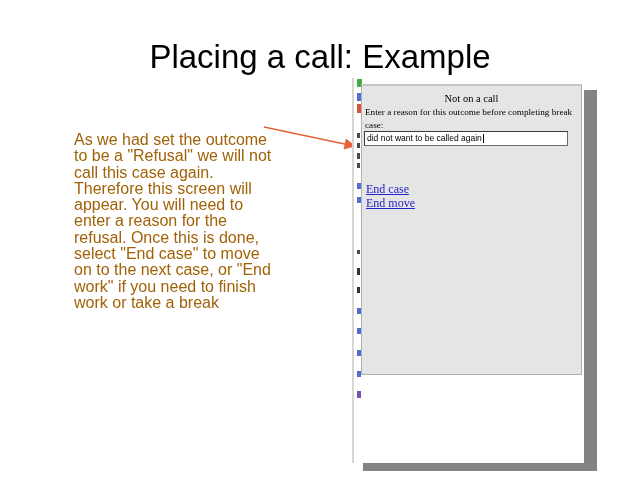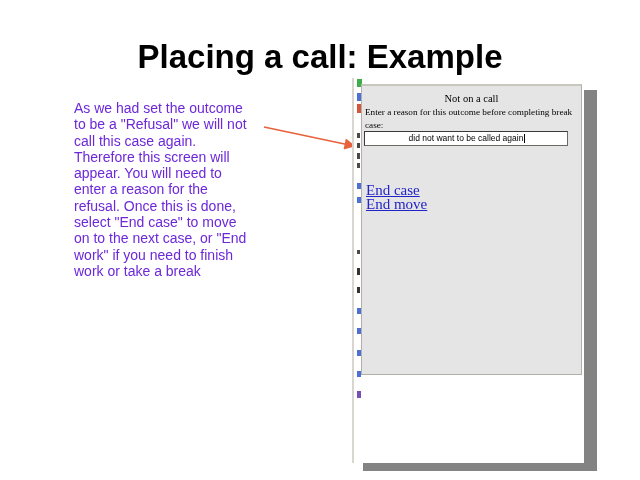--- a/index.html
+++ b/index.html
@@ -2,25 +2,25 @@
 <html><head>
 <meta charset="utf-8">
 <style>
   html,body{margin:0;padding:0;}
   body{width:640px;height:480px;background:#ffffff;overflow:hidden;position:relative;
        font-family:"Liberation Sans",sans-serif;}
   .slide{position:absolute;left:0;top:0;width:640px;height:480px;background:#fff;}
 
   .title{position:absolute;left:0;top:40px;width:640px;margin:0;text-align:center;
          font-family:"Liberation Sans",sans-serif;font-size:33px;line-height:34px;
-         font-weight:700;color:#000;}
+         font-weight:400;color:#000;}
 
-  .note{position:absolute;left:74px;top:100px;width:212px;
-        font-family:"Liberation Sans",sans-serif;font-size:14px;line-height:16.3px;
-        color:#6d28d9;white-space:pre-line;}
+  .note{position:absolute;left:74px;top:132px;width:212px;
+        font-family:"Liberation Sans",sans-serif;font-size:16px;line-height:16.3px;
+        color:#a16207;white-space:pre-line;}
 
   .arrow-svg{position:absolute;left:262px;top:123px;width:100px;height:30px;}
 
   
   .shadow-right{position:absolute;left:584px;top:90px;width:13px;height:381px;background:#838383;}
   .shadow-bottom{position:absolute;left:363px;top:463px;width:234px;height:8px;background:#838383;}
 
   
   .sliver{position:absolute;left:352px;top:78px;width:9px;height:385px;background:#ffffff;
           border-left:2px solid #d9d6d0;}
@@ -29,24 +29,24 @@
   
   .panel{position:absolute;left:361px;top:84px;width:221px;height:291px;background:#e5e5e5;
          border:1px solid #b3b0aa;border-top:2px solid #c9c6c0;box-sizing:border-box;}
   .panel-heading{margin-top:7px;text-align:center;
          font-family:"Liberation Serif",serif;font-size:10.5px;color:#000;}
   .panel-prompt{margin:2px 2px 0 3px;font-family:"Liberation Serif",serif;
          font-size:9.2px;line-height:13px;color:#000;white-space:pre-line;}
   .textbox{position:absolute;left:2px;top:45px;width:200px;height:13px;background:#fff;
          border:1px solid #6b6962;border-top-color:#3c3a36;border-left-color:#3c3a36;
          font-family:"Liberation Sans",sans-serif;font-size:8.5px;line-height:13px;
-         color:#000;padding-left:2px;cursor:text;text-align:center;}
+         color:#000;padding-left:2px;cursor:text;}
   .caret{display:inline-block;width:1px;height:9px;background:#000;margin-left:1px;
          vertical-align:middle;}
-  .link{position:absolute;left:4px;font-family:"Liberation Serif",serif;font-size:15px;
+  .link{position:absolute;left:4px;font-family:"Liberation Serif",serif;font-size:12px;
          color:#2323c8;text-decoration:underline;cursor:pointer;}
   .link1{top:96px;}
   .link2{top:110px;}
 </style>
 </head>
 <body>
 
 <div class="slide">
 
   <h1 class="title">Placing a call: Example</h1>

